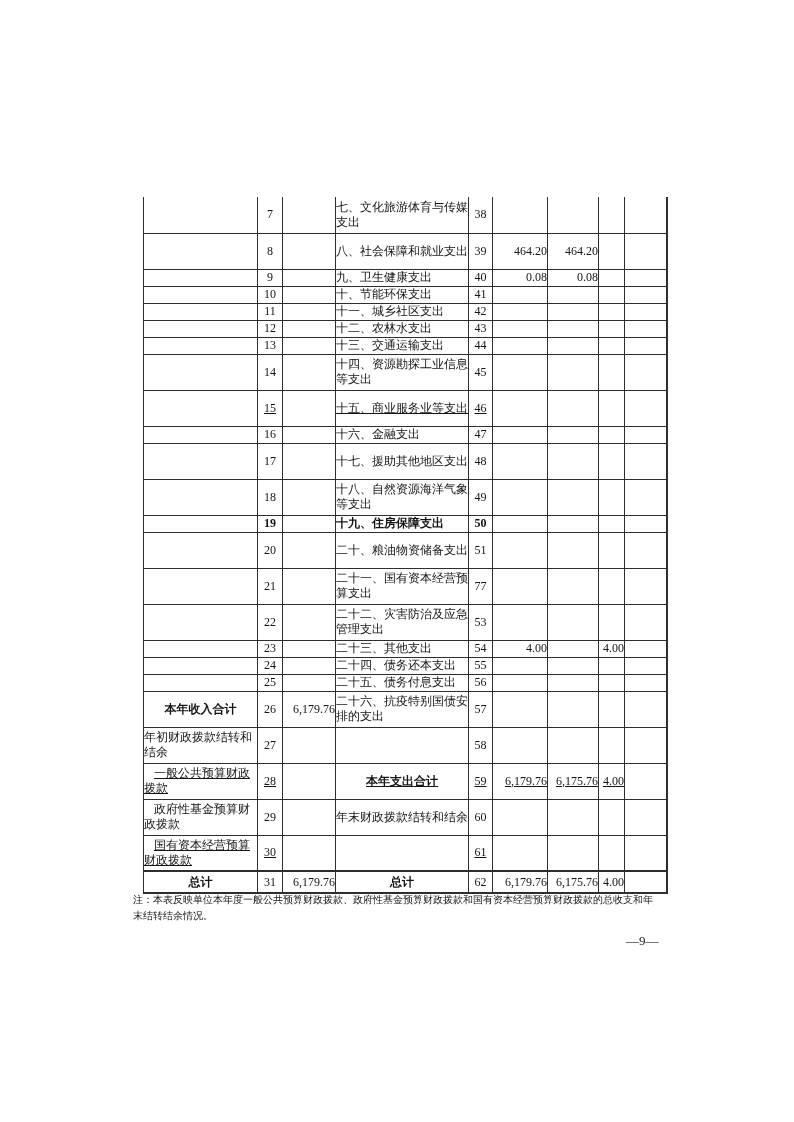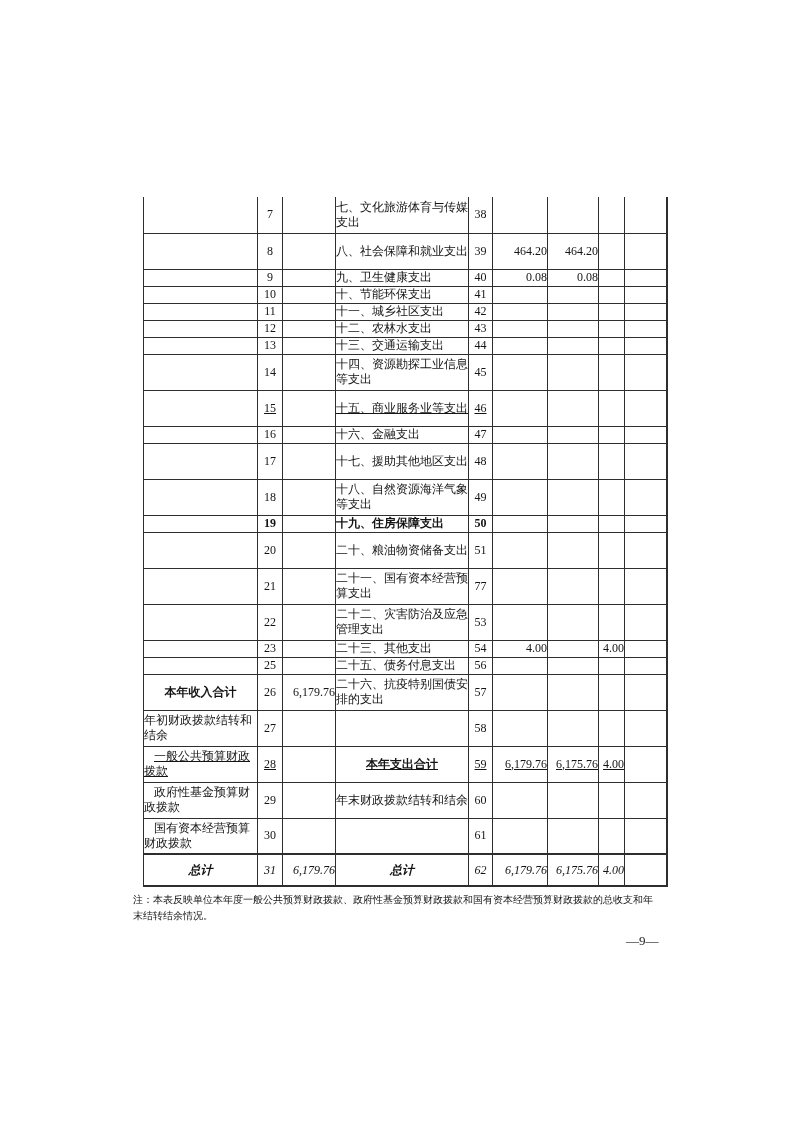--- a/index.html
+++ b/index.html
@@ -277,20 +277,31 @@
       <td class="num">23</td>
       <td class="val"></td>
       <td class="expense">二十三、其他支出</td>
       <td class="num">54</td>
       <td class="val">4.00</td>
       <td class="val"></td>
       <td class="val">4.00</td>
       <td class="val"></td>
     </tr>
 
+    <tr style="height: 17px;">
+      <td class="label-cell"></td>
+      <td class="num">24</td>
+      <td class="val"></td>
+      <td class="expense">二十四、债务还本支出</td>
+      <td class="num">55</td>
+      <td class="val"></td>
+      <td class="val"></td>
+      <td class="val"></td>
+      <td class="val"></td>
+    </tr>
 
     <tr style="height: 17px;">
       <td class="label-cell"></td>
       <td class="num">25</td>
       <td class="val"></td>
       <td class="expense">二十五、债务付息支出</td>
       <td class="num">56</td>
       <td class="val"></td>
       <td class="val"></td>
       <td class="val"></td>
@@ -338,33 +349,33 @@
       <td class="num">29</td>
       <td class="val"></td>
       <td class="expense">年末财政拨款结转和结余</td>
       <td class="num">60</td>
       <td class="val"></td>
       <td class="val"></td>
       <td class="val"></td>
       <td class="val"></td>
     </tr>
 
-    <tr style="height: 36px;">
+    <tr style="height: 36px; text-decoration: underline;">
       <td class="label-cell indent">国有资本经营预算财政拨款</td>
       <td class="num">30</td>
       <td class="val"></td>
       <td class="expense"></td>
       <td class="num">61</td>
       <td class="val"></td>
       <td class="val"></td>
       <td class="val"></td>
       <td class="val"></td>
     </tr>
 
-    <tr style="height: 32px; font-style: italic;">
+    <tr style="height: 22px;">
       <td class="label-cell bold">总计</td>
       <td class="num">31</td>
       <td class="val">6,179.76</td>
       <td class="expense bold">总计</td>
       <td class="num">62</td>
       <td class="val">6,179.76</td>
       <td class="val">6,175.76</td>
       <td class="val">4.00</td>
       <td class="val"></td>
     </tr>

